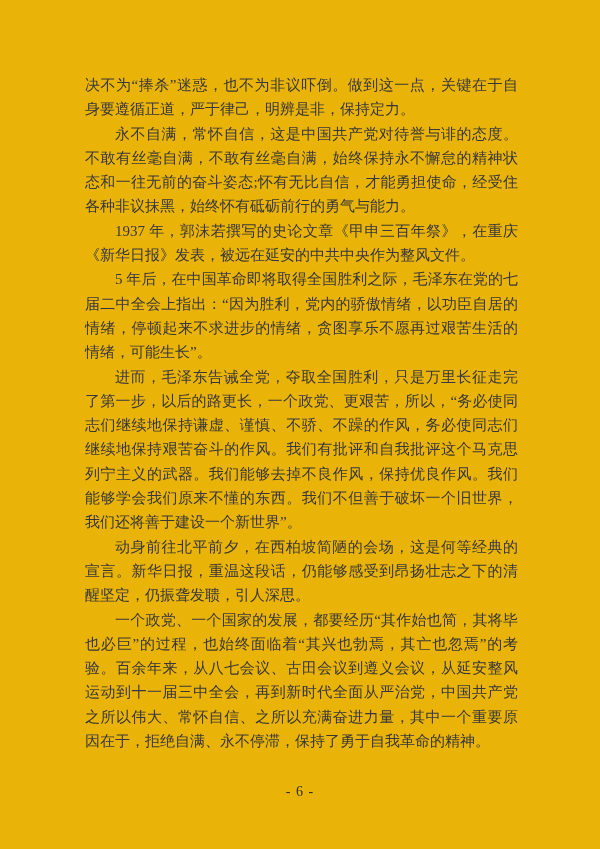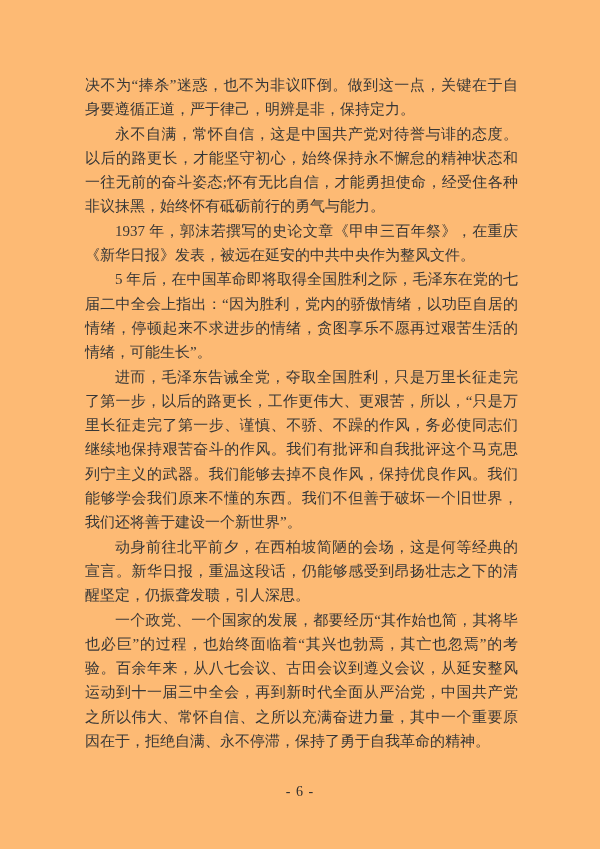--- a/index.html
+++ b/index.html
@@ -9,21 +9,21 @@
   body {
     width: 600px;
     height: 849px;
     background: #ffffff;
     font-family: "Liberation Serif", serif;
   }
   .page {
     position: relative;
     width: 600px;
     height: 849px;
-    background: #fdba74;
+    background: #eab308;
     overflow: hidden;
     color: #373737;
   }
   .text-block {
     position: absolute;
     left: 85px;
     top: 73px;
     width: 433px;
   }
   .text-block p {
@@ -49,21 +49,21 @@
     color: #2f2f2f;
     letter-spacing: 1px;
   }
 </style>
 </head>
 <body>
 
 <div class="page">
   <div class="text-block">
       <p>决不为“捧杀”迷惑，也不为非议吓倒。做到这一点，关键在于自身要遵循正道，严于律己，明辨是非，保持定力。</p>
-      <p class="indent">永不自满，常怀自信，这是中国共产党对待誉与诽的态度。以后的路更长，才能坚守初心，始终保持永不懈怠的精神状态和一往无前的奋斗姿态;怀有无比自信，才能勇担使命，经受住各种非议抹黑，始终怀有砥砺前行的勇气与能力。</p>
+      <p class="indent">永不自满，常怀自信，这是中国共产党对待誉与诽的态度。不敢有丝毫自满，不敢有丝毫自满，始终保持永不懈怠的精神状态和一往无前的奋斗姿态;怀有无比自信，才能勇担使命，经受住各种非议抹黑，始终怀有砥砺前行的勇气与能力。</p>
       <p class="indent">1937 年，郭沫若撰写的史论文章《甲申三百年祭》，在重庆《新华日报》发表，被远在延安的中共中央作为整风文件。</p>
       <p class="indent">5 年后，在中国革命即将取得全国胜利之际，毛泽东在党的七届二中全会上指出：“因为胜利，党内的骄傲情绪，以功臣自居的情绪，停顿起来不求进步的情绪，贪图享乐不愿再过艰苦生活的情绪，可能生长”。</p>
-      <p class="indent">进而，毛泽东告诫全党，夺取全国胜利，只是万里长征走完了第一步，以后的路更长，工作更伟大、更艰苦，所以，“只是万里长征走完了第一步、谨慎、不骄、不躁的作风，务必使同志们继续地保持艰苦奋斗的作风。我们有批评和自我批评这个马克思列宁主义的武器。我们能够去掉不良作风，保持优良作风。我们能够学会我们原来不懂的东西。我们不但善于破坏一个旧世界，我们还将善于建设一个新世界”。</p>
+      <p class="indent">进而，毛泽东告诫全党，夺取全国胜利，只是万里长征走完了第一步，以后的路更长，一个政党、更艰苦，所以，“务必使同志们继续地保持谦虚、谨慎、不骄、不躁的作风，务必使同志们继续地保持艰苦奋斗的作风。我们有批评和自我批评这个马克思列宁主义的武器。我们能够去掉不良作风，保持优良作风。我们能够学会我们原来不懂的东西。我们不但善于破坏一个旧世界，我们还将善于建设一个新世界”。</p>
       <p class="indent">动身前往北平前夕，在西柏坡简陋的会场，这是何等经典的宣言。新华日报，重温这段话，仍能够感受到昂扬壮志之下的清醒坚定，仍振聋发聩，引人深思。</p>
       <p class="indent">一个政党、一个国家的发展，都要经历“其作始也简，其将毕也必巨”的过程，也始终面临着“其兴也勃焉，其亡也忽焉”的考验。百余年来，从八七会议、古田会议到遵义会议，从延安整风运动到十一届三中全会，再到新时代全面从严治党，中国共产党之所以伟大、常怀自信、之所以充满奋进力量，其中一个重要原因在于，拒绝自满、永不停滞，保持了勇于自我革命的精神。</p>
     </div>
   <div class="page-number">- 6 -</div>
 </div>
 
 </body></html>

